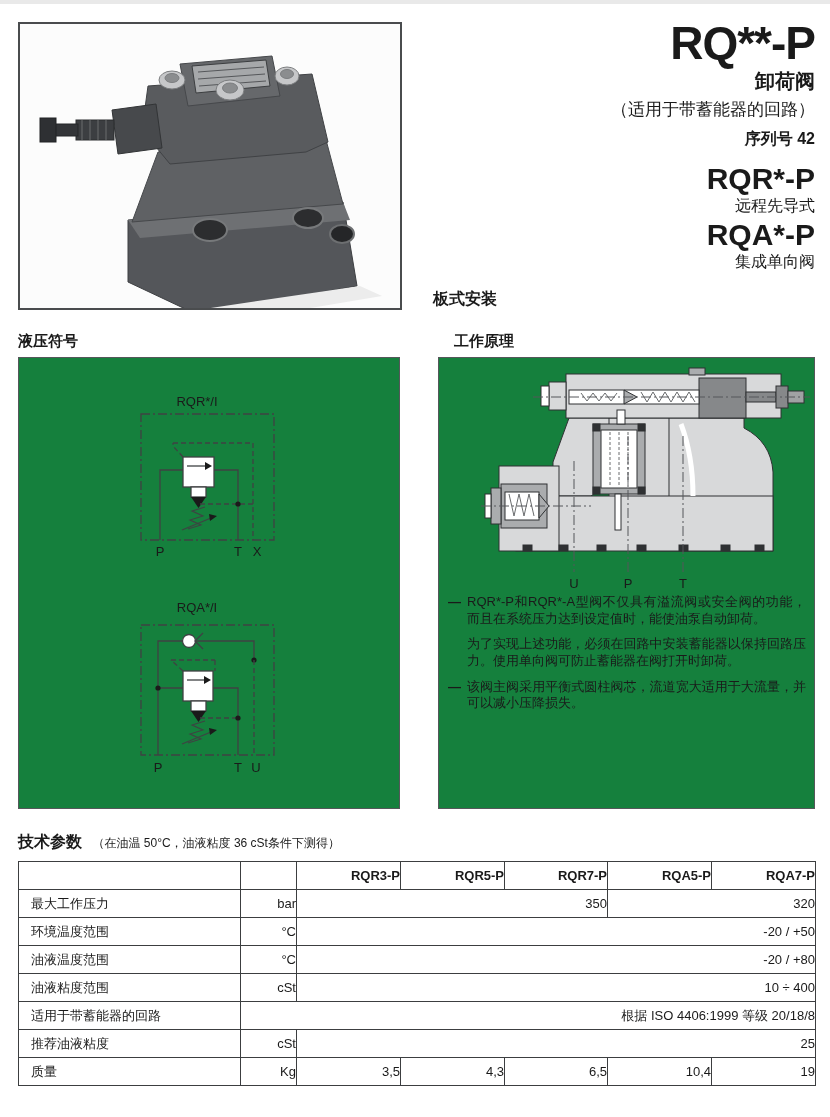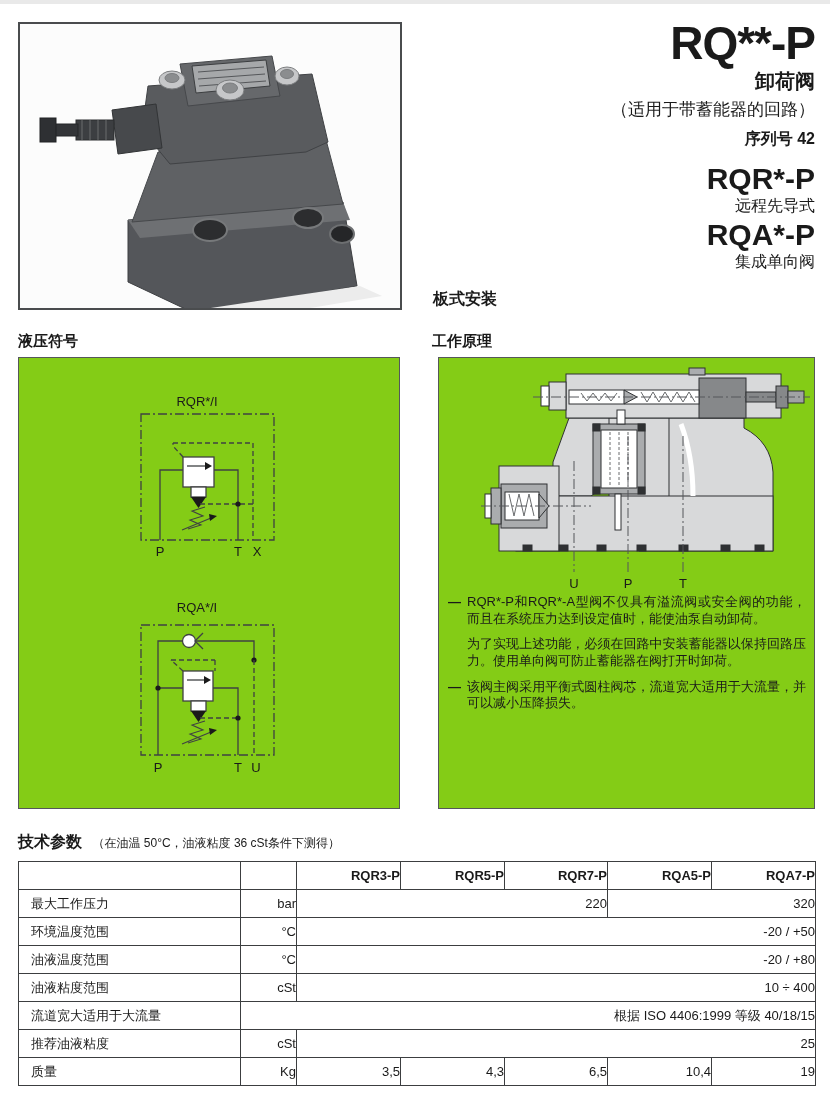--- a/index.html
+++ b/index.html
@@ -21,21 +21,21 @@
   .model-title{font-size:46px;font-weight:bold;line-height:0.95;letter-spacing:-1px;}
   .model-subtitle{font-size:20px;font-weight:bold;margin-top:2px;}
   .model-note{font-size:17px;margin-top:3px;}
   .series-number{font-size:16px;font-weight:bold;margin-top:8px;}
   .variant-title{font-size:30px;font-weight:bold;line-height:1.0;margin-top:14px;text-align:right;}
   .variant-title.second{margin-top:3px;}
   .variant-desc{font-size:16px;margin-top:2px;}
   .mounting-label{position:absolute;left:433px;top:285px;font-size:16px;font-weight:bold;}
   
   .section-heading{position:absolute;font-size:15px;font-weight:bold;}
-  .panel{position:absolute;top:353px;height:450px;border:1px solid #55575a;background:#84cc16;}
+  .panel{position:absolute;top:353px;height:450px;border:1px solid #55575a;background:#15803d;}
   .panel.symbols{left:18px;width:380px;}
   .panel.principle{left:438px;width:375px;}
   .diagram-svg{position:absolute;left:0;}
   .sym-label{font-size:13px;fill:#1a1a1a;}
   .port-label{font-size:13px;fill:#1a1a1a;}
   
   .bullets{position:absolute;left:9px;top:236px;width:358px;font-size:13px;line-height:1.28;}
   .bullet{display:flex;margin-bottom:9px;}
   .bullet .dash{width:19px;flex:0 0 19px;font-weight:bold;}
   .bullet .btxt{flex:1;text-align:justify;}
@@ -186,21 +186,21 @@
           <line x1="235" y1="62" x2="235" y2="157"></line>
         </g>
         <circle cx="219" cy="120" r="2.6" fill="#1a1a1a" stroke="none"></circle>
       </g>
       <text class="port-label" x="139" y="174" text-anchor="middle">P</text>
       <text class="port-label" x="219" y="174" text-anchor="middle">T</text>
       <text class="port-label" x="237" y="174" text-anchor="middle">U</text>
     </svg>
   </div>
 
-  <div class="section-heading" style="left:432px;top:328px;">工作原理</div>
+  <div class="section-heading" style="left:454px;top:328px;">工作原理</div>
   <div class="panel principle">
 
     <svg class="diagram-svg" style="top:8px;left:2px;" width="371" height="228" viewBox="0 0 371 228">
       <g stroke="#2f3133" stroke-width="1">
 
         <polygon points="128,52 172,52 168,118 150,130 112,130 112,96" fill="#d8d9da"></polygon>
         <path d="M 210,52 L 303,52 L 303,62 Q 330,76 332,106 L 332,185 L 198,185 L 198,120 Q 198,88 210,52 Z" fill="#d8d9da"></path>
         <rect x="168" y="52" width="60" height="80" fill="#d8d9da"></rect>
         <rect x="75" y="130" width="257" height="55" fill="#d8d9da"></rect>
         <rect x="58" y="100" width="60" height="85" fill="#d8d9da"></rect>
@@ -299,41 +299,41 @@
       <td></td>
       <td>RQR3-P</td>
       <td>RQR5-P</td>
       <td>RQR7-P</td>
       <td>RQA5-P</td>
       <td>RQA7-P</td>
     </tr>
     <tr>
       <td class="lbl">最大工作压力</td>
       <td>bar</td>
-      <td colspan="3">220</td>
+      <td colspan="3">350</td>
       <td colspan="2">320</td>
     </tr>
     <tr>
       <td class="lbl">环境温度范围</td>
       <td>°C</td>
       <td colspan="5">-20 / +50</td>
     </tr>
     <tr>
       <td class="lbl">油液温度范围</td>
       <td>°C</td>
       <td colspan="5">-20 / +80</td>
     </tr>
     <tr>
       <td class="lbl">油液粘度范围</td>
       <td>cSt</td>
       <td colspan="5">10 ÷ 400</td>
     </tr>
     <tr>
-      <td class="lbl">流道宽大适用于大流量</td>
-      <td colspan="6">根据 ISO 4406:1999 等级 40/18/15</td>
+      <td class="lbl">适用于带蓄能器的回路</td>
+      <td colspan="6">根据 ISO 4406:1999 等级 20/18/8</td>
     </tr>
     <tr>
       <td class="lbl">推荐油液粘度</td>
       <td>cSt</td>
       <td colspan="5">25</td>
     </tr>
     <tr>
       <td class="lbl">质量</td>
       <td>Kg</td>
       <td>3,5</td>

